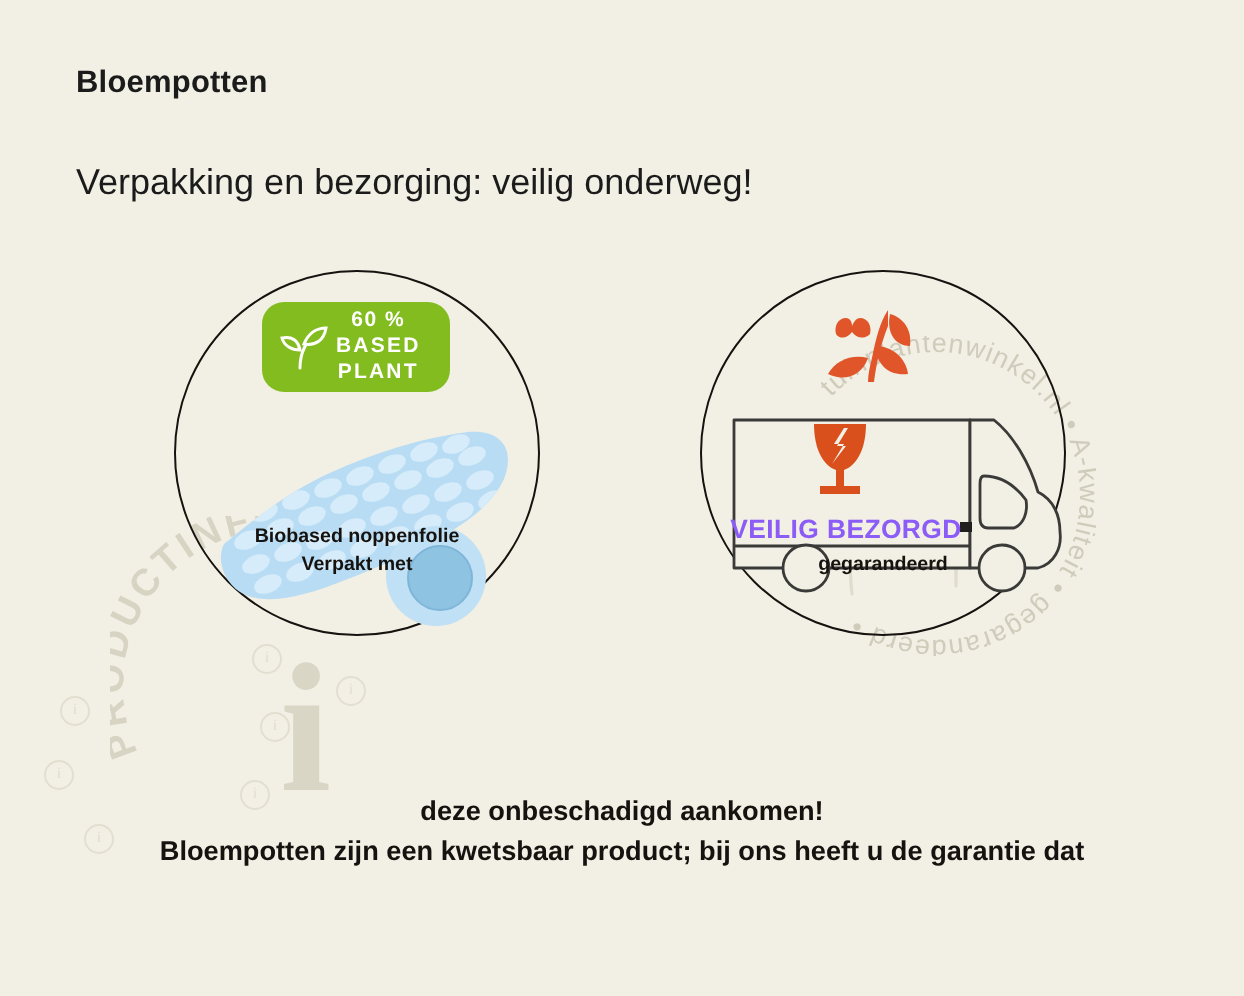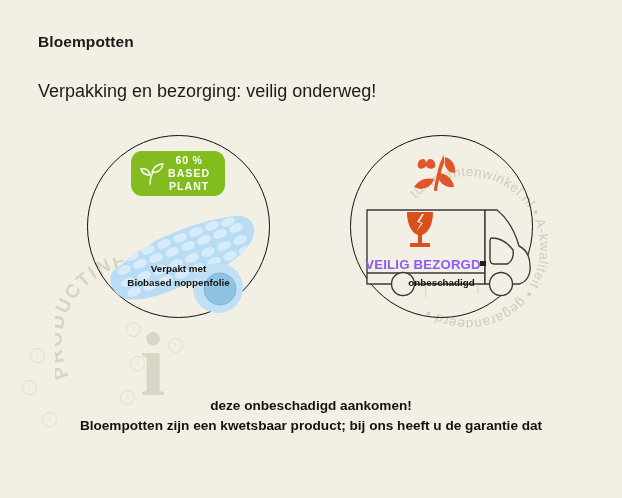--- a/index.html
+++ b/index.html
@@ -349,22 +349,22 @@
         </g>
       </svg>
       <div class="btext">
         <div class="pct">60 %</div>
         <div>BASED</div>
         <div>PLANT</div>
       </div>
     </div>
 
     <div class="circle-caption">
+      <div>Biobased noppenfolie</div>
       <div>Verpakt met</div>
-      <div>Biobased noppenfolie</div>
     </div>
   </div>
 
   <div class="circle circle-right">
 
     <svg class="van" viewBox="0 0 178 110">
       <g fill="none" stroke="#3a3a38" stroke-width="1.4" stroke-linejoin="round">
 
         <rect x="12" y="12" width="118" height="74" fill="#f2efe4"></rect>
 
@@ -398,21 +398,21 @@
         <path d="M37,4 C44,6 48,12 47,20 C40,20 35,14 37,4 Z"></path>
         <path d="M30,20 C38,20 45,26 46,34 C37,35 30,30 30,20 Z"></path>
         <path d="M26,26 C18,24 10,27 6,34 C14,38 23,35 26,26 Z"></path>
         <path d="M22,6 C26,6 28,10 27,14 C24,17 20,16 18,13 C16,16 12,17 10,14 C9,10 11,6 15,6 C17,6 18,8 18,10 C19,8 20,6 22,6 Z"></path>
       </g>
     </svg>
 
     <div class="van-label">VEILIG BEZORGD</div>
 
     <div class="circle-caption">
-      <div>onbeschadigd</div>
+      <div>gegarandeerd</div>
     </div>
   </div>
 
   <svg class="wm-hand" viewBox="0 0 92 85">
     <g fill="none" stroke="#d2cfbe" stroke-width="1.6" stroke-linejoin="round" stroke-linecap="round">
       <path d="M6,82 C4,66 6,52 14,42 C20,34 30,30 40,31
                C48,32 54,36 58,42"></path>
       <path d="M18,44 C24,36 34,33 44,35 C52,37 57,42 59,49"></path>
       <path d="M26,50 C32,44 40,42 48,45 C54,47 58,52 59,58"></path>
       <path d="M34,58 C40,54 47,54 52,58 C56,61 58,66 58,71"></path>

